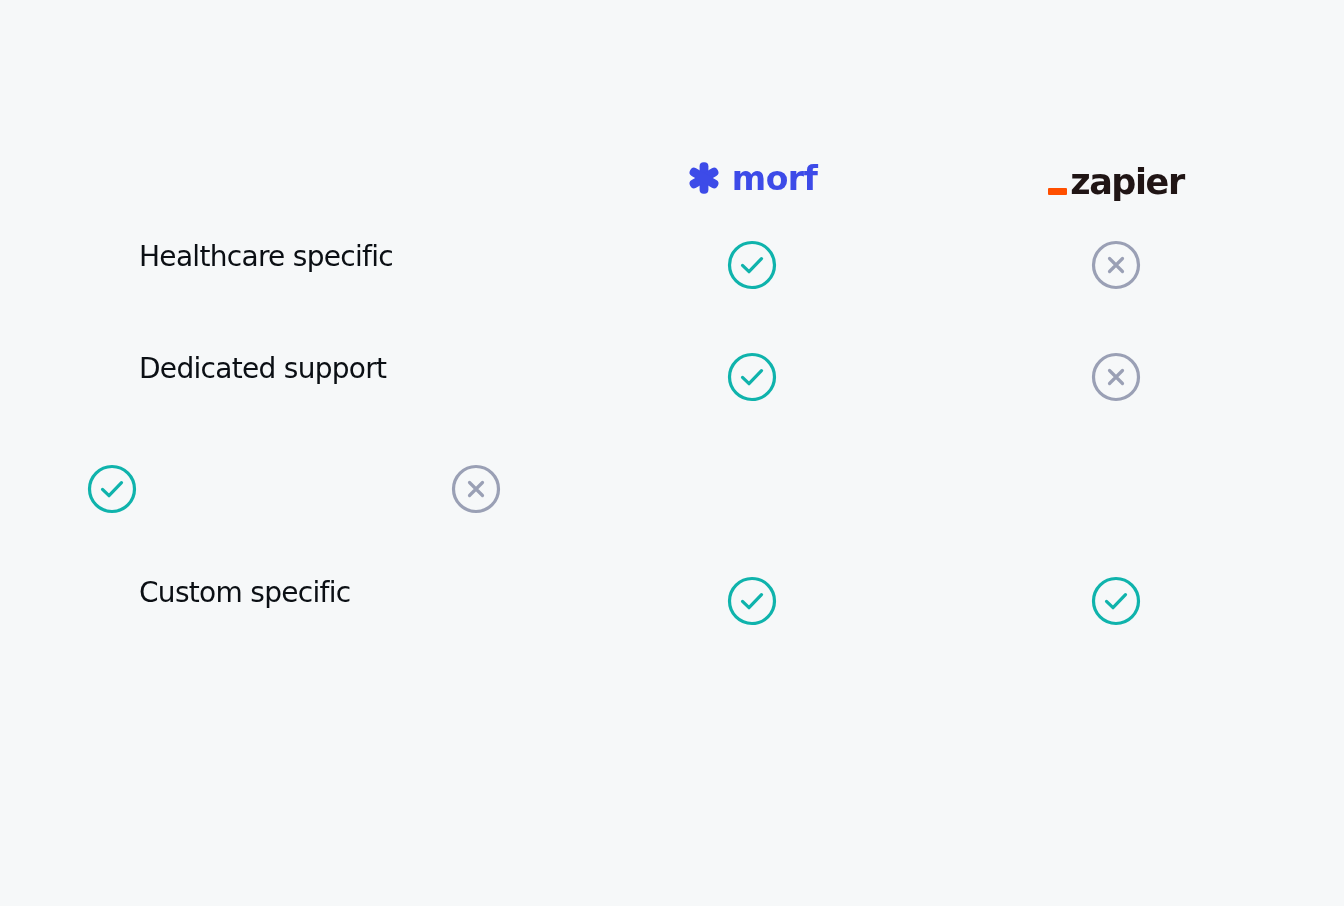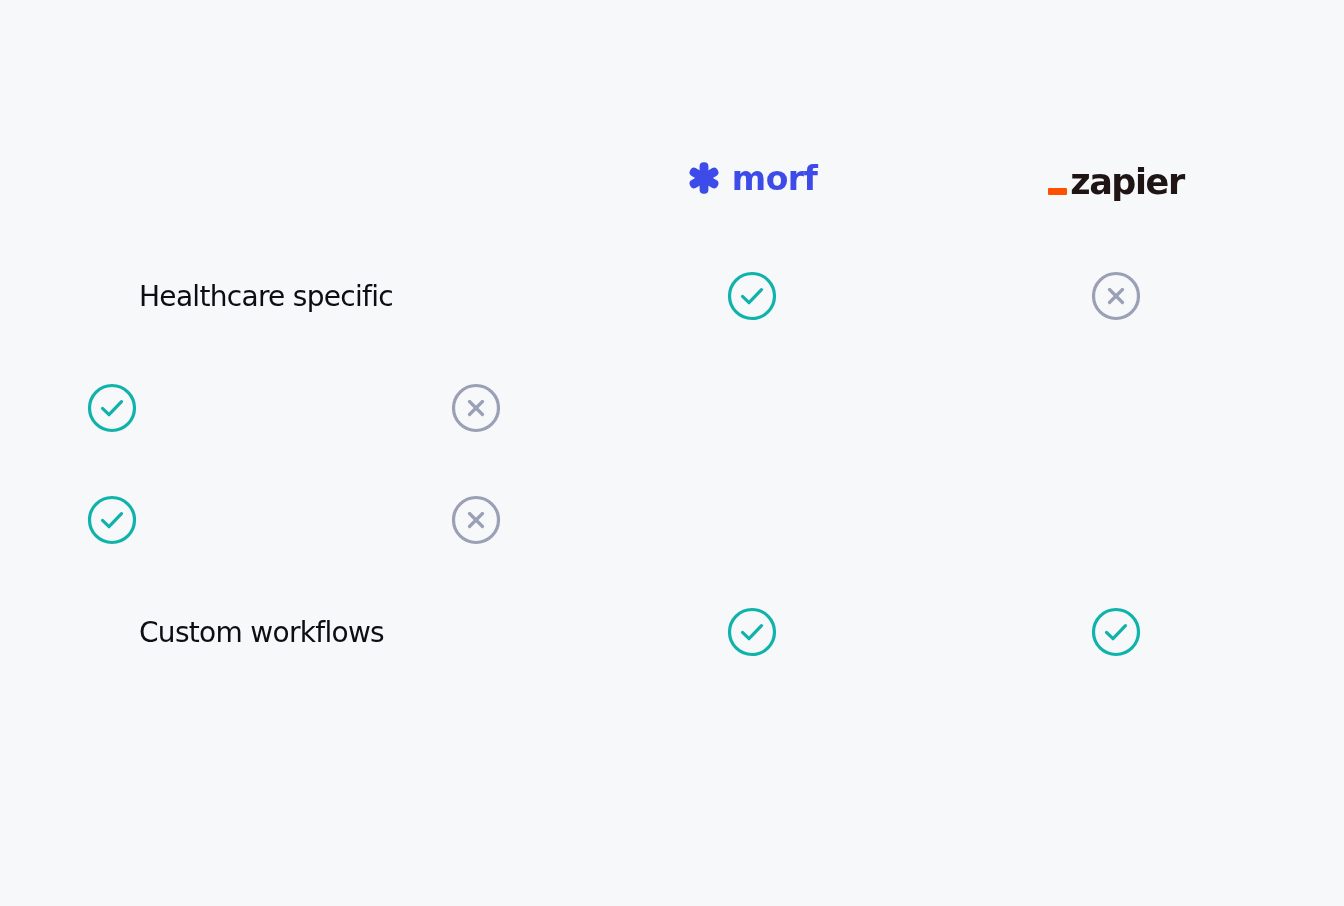--- a/index.html
+++ b/index.html
@@ -95,21 +95,21 @@
 
   
   .rows {
     position: absolute;
     left: 0;
     top: 240px;
     width: 1344px;
   }
   .feature-row {
     display: flex;
-    align-items: center;
+    align-items: flex-start;
     height: 112px;
   }
   .feature-label {
     width: 640px;
     flex: 0 0 640px;
     padding-left: 139px;
     box-sizing: border-box;
     font-family: "DejaVu Sans", sans-serif;
     font-size: 28px;
     font-weight: 400;
@@ -175,20 +175,21 @@
       </div>
       <div class="cell zapier-col">
         <svg class="status-icon" viewBox="0 0 50 50">
           <circle cx="25" cy="25" r="22.5" fill="none" stroke="#9AA0B5" stroke-width="3.2"></circle>
           <path d="M18.5 18.5 L31.5 31.5 M31.5 18.5 L18.5 31.5" fill="none" stroke="#9AA0B5" stroke-width="3.2" stroke-linecap="round"></path>
         </svg>
       </div>
     </div>
 
     <div class="feature-row">
+      <div class="feature-label">Dedicated support</div>
       <div class="cell morf-col">
         <svg class="status-icon" viewBox="0 0 50 50">
           <circle cx="25" cy="25" r="22.5" fill="none" stroke="#0FB3AC" stroke-width="3.2"></circle>
           <path d="M15.5 25.4 L22 31.7 L34.5 18.6" fill="none" stroke="#0FB3AC" stroke-width="3.2" stroke-linecap="round" stroke-linejoin="round"></path>
         </svg>
       </div>
       <div class="cell zapier-col">
         <svg class="status-icon" viewBox="0 0 50 50">
           <circle cx="25" cy="25" r="22.5" fill="none" stroke="#9AA0B5" stroke-width="3.2"></circle>
           <path d="M18.5 18.5 L31.5 31.5 M31.5 18.5 L18.5 31.5" fill="none" stroke="#9AA0B5" stroke-width="3.2" stroke-linecap="round"></path>
@@ -206,21 +207,21 @@
       <div class="cell zapier-col">
         <svg class="status-icon" viewBox="0 0 50 50">
           <circle cx="25" cy="25" r="22.5" fill="none" stroke="#9AA0B5" stroke-width="3.2"></circle>
           <path d="M18.5 18.5 L31.5 31.5 M31.5 18.5 L18.5 31.5" fill="none" stroke="#9AA0B5" stroke-width="3.2" stroke-linecap="round"></path>
         </svg>
       </div>
     </div>
 
 
     <div class="feature-row">
-      <div class="feature-label">Custom workflows</div>
+      <div class="feature-label">Custom specific</div>
       <div class="cell morf-col">
         <svg class="status-icon" viewBox="0 0 50 50">
           <circle cx="25" cy="25" r="22.5" fill="none" stroke="#0FB3AC" stroke-width="3.2"></circle>
           <path d="M15.5 25.4 L22 31.7 L34.5 18.6" fill="none" stroke="#0FB3AC" stroke-width="3.2" stroke-linecap="round" stroke-linejoin="round"></path>
         </svg>
       </div>
       <div class="cell zapier-col">
         <svg class="status-icon" viewBox="0 0 50 50">
           <circle cx="25" cy="25" r="22.5" fill="none" stroke="#0FB3AC" stroke-width="3.2"></circle>
           <path d="M15.5 25.4 L22 31.7 L34.5 18.6" fill="none" stroke="#0FB3AC" stroke-width="3.2" stroke-linecap="round" stroke-linejoin="round"></path>

